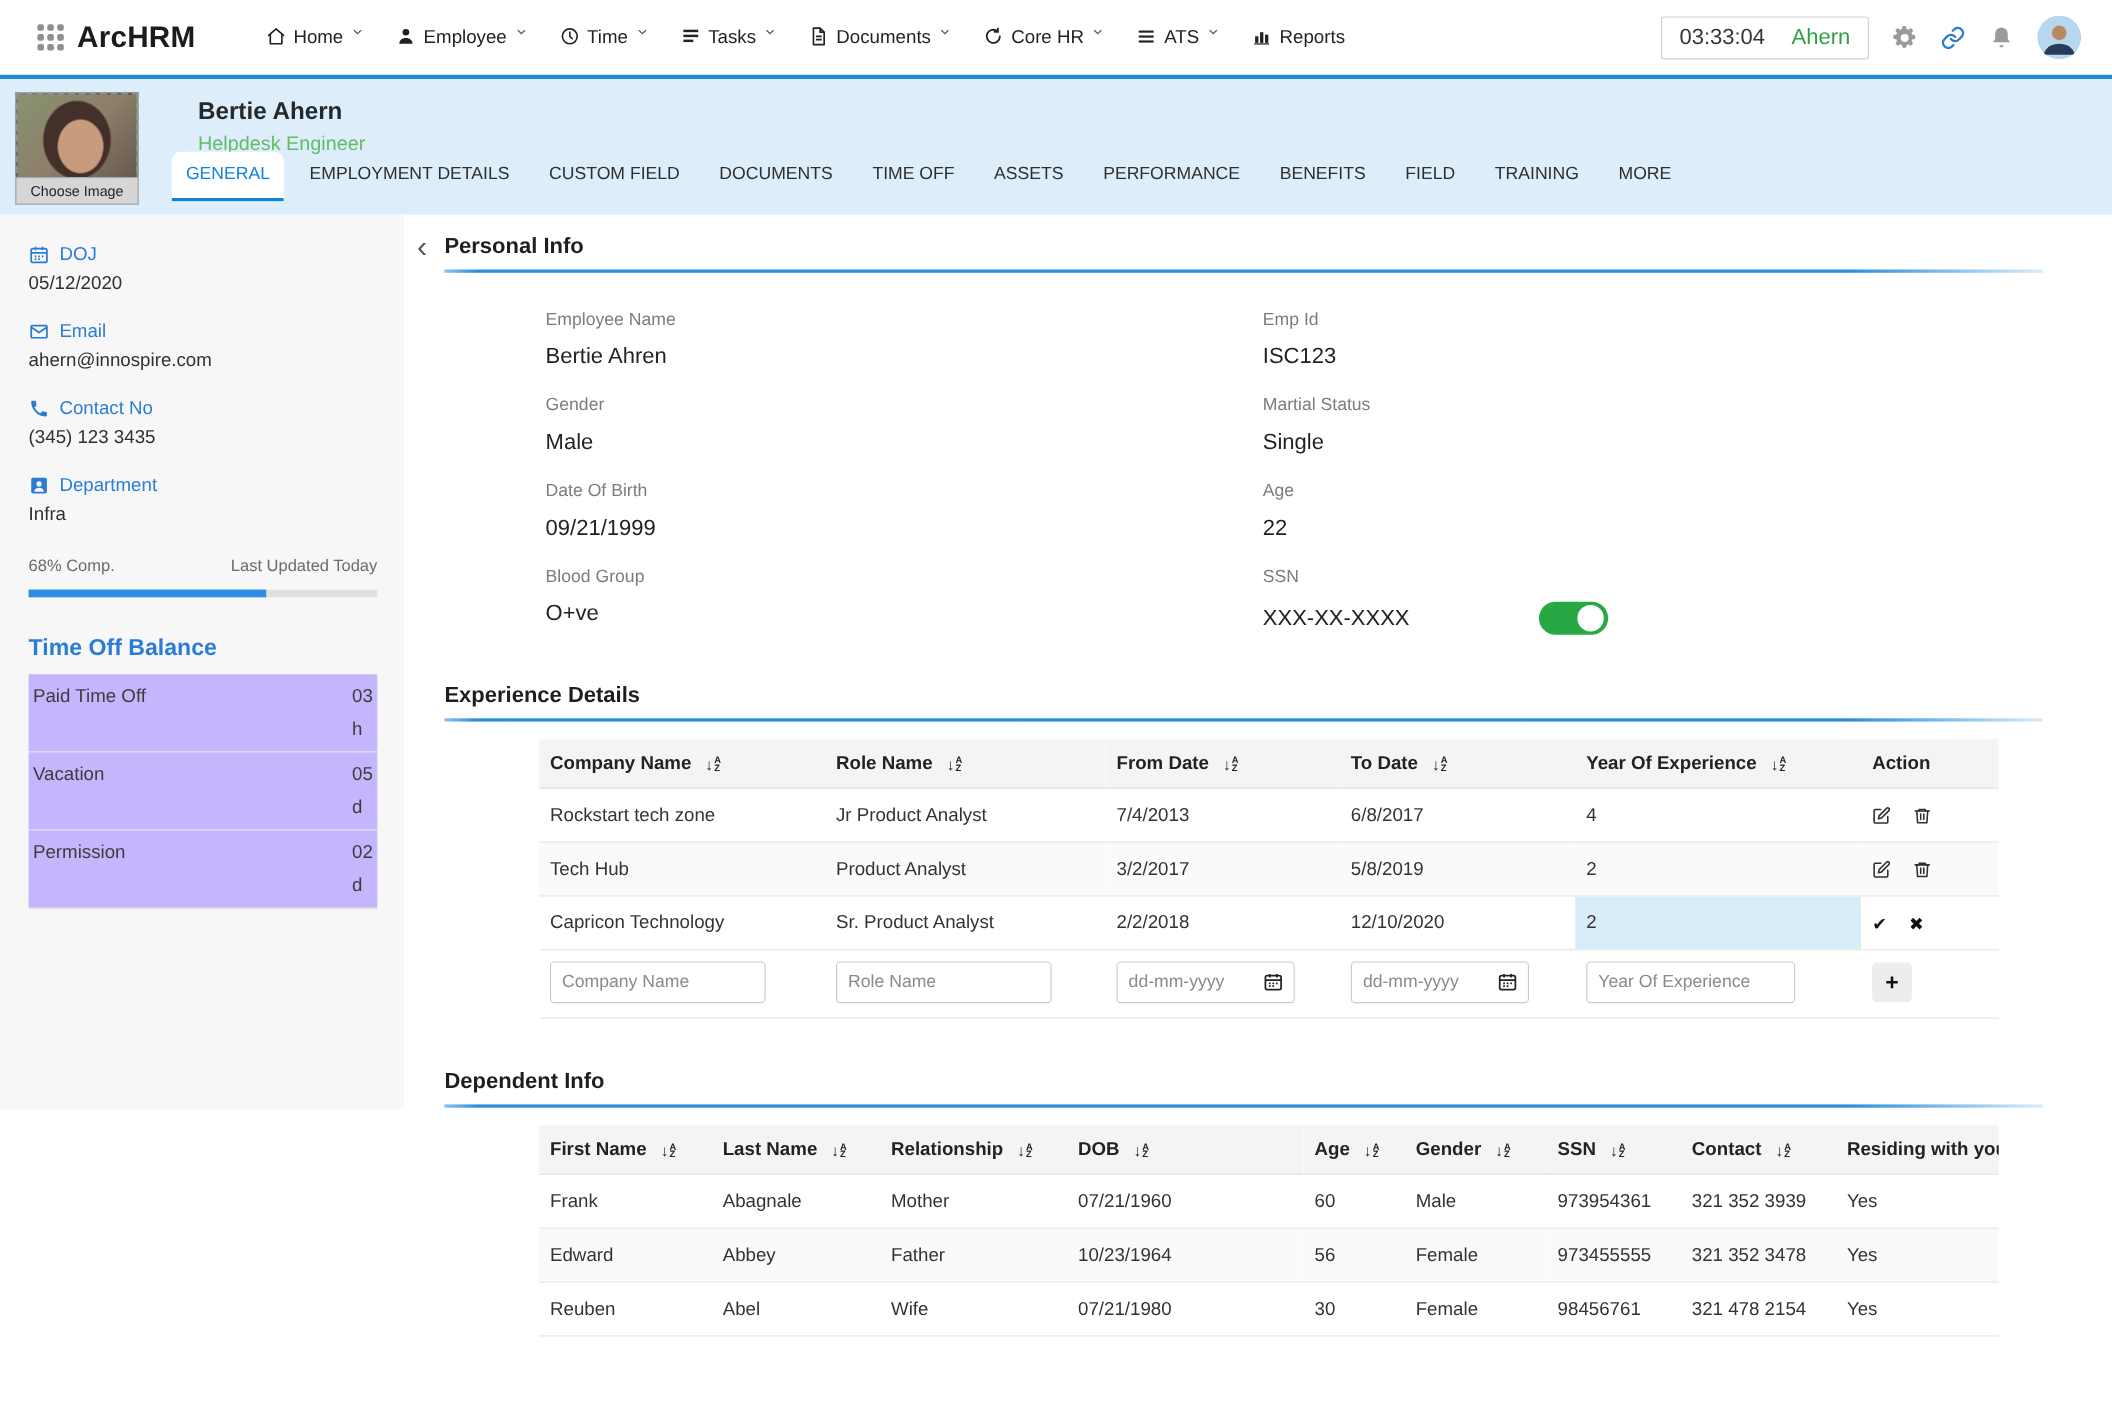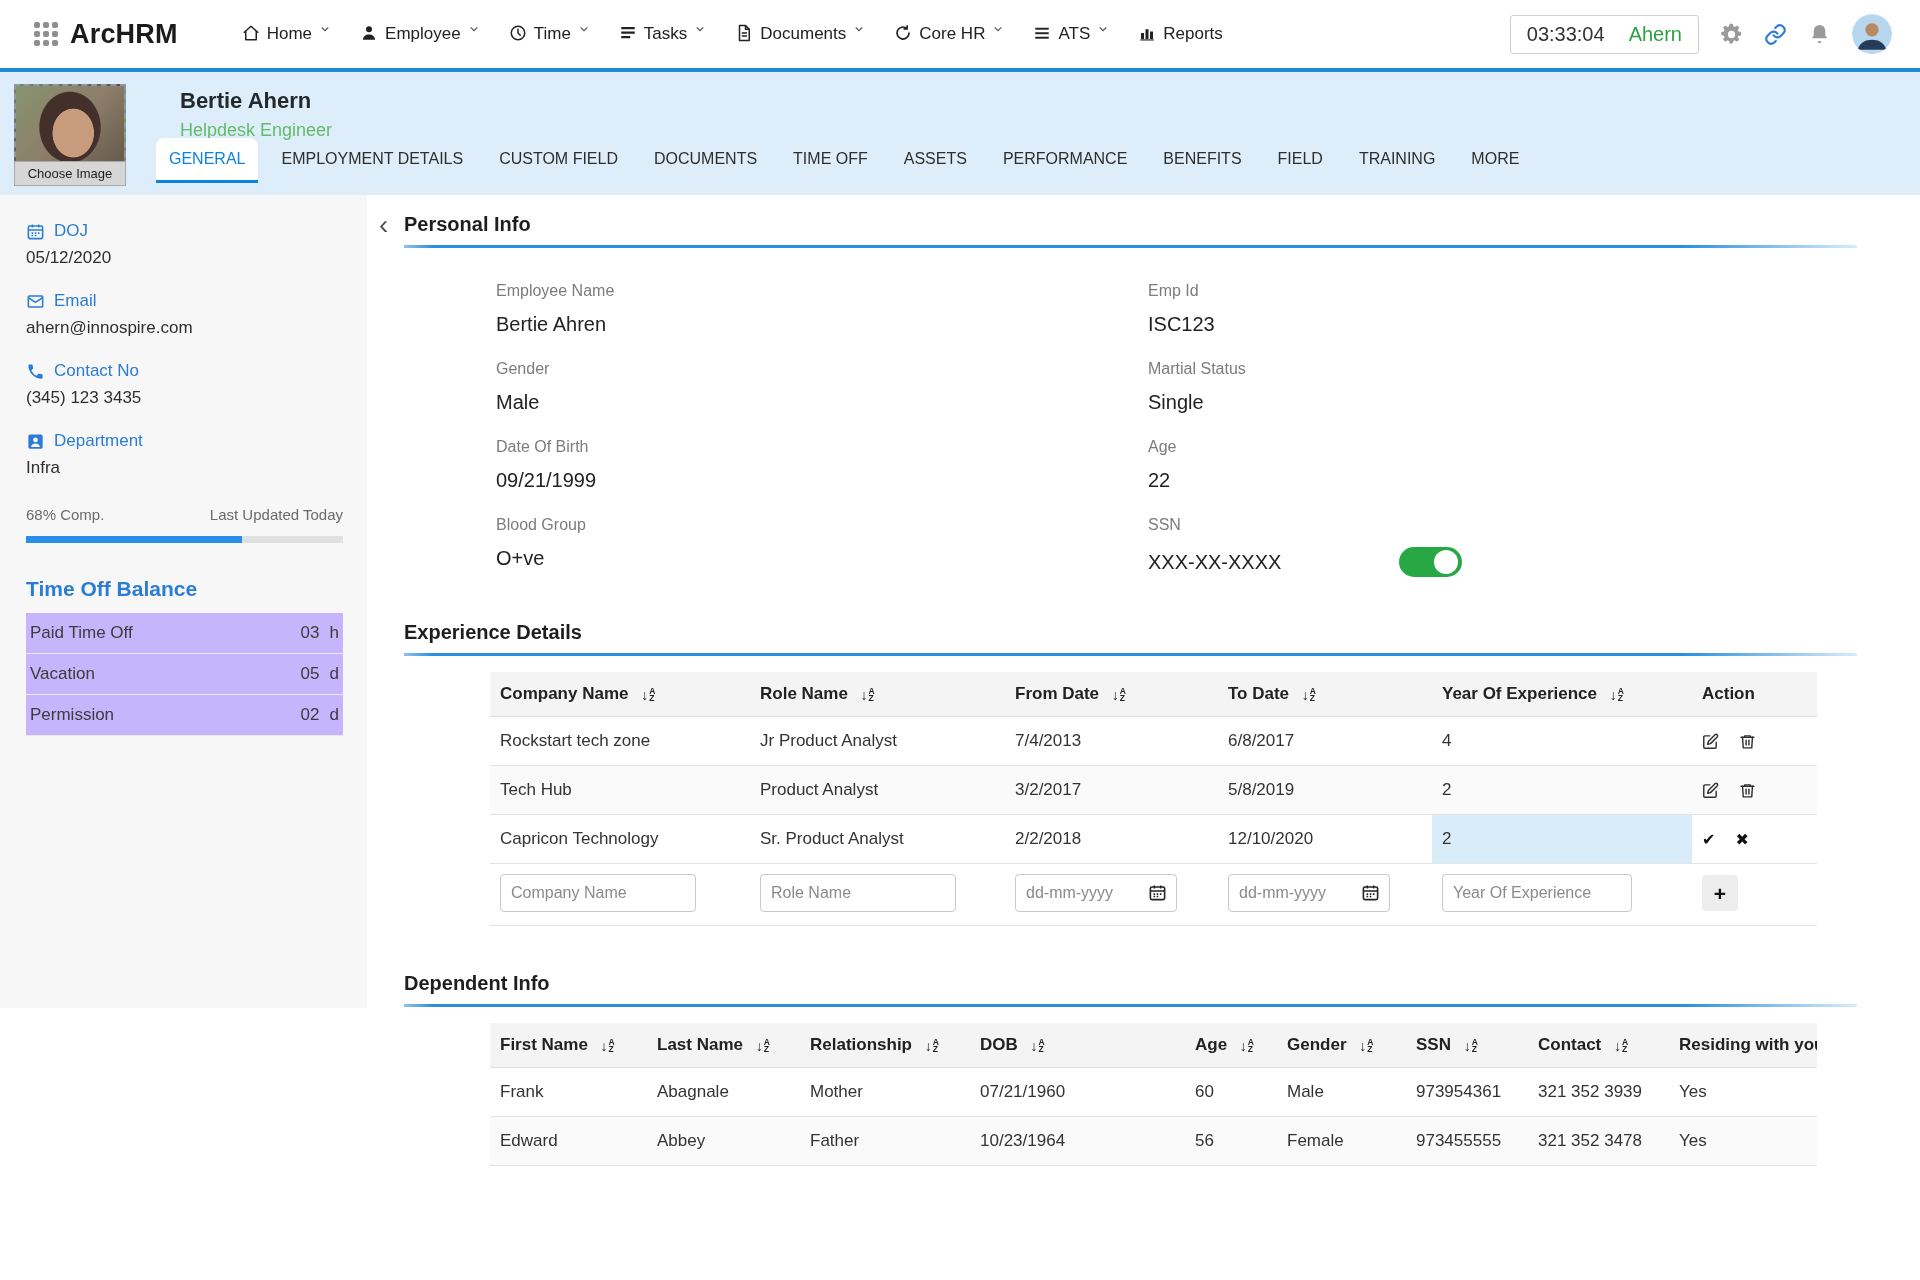--- a/index.html
+++ b/index.html
@@ -53,21 +53,21 @@
   .sb-label { display:flex; gap:9px; align-items:center; color:#2a7cd4; font-size:17px; }
   .sb-ico { display:inline-flex; } .sb-ico svg { width:19px; height:19px; }
   .sb-value { margin-top:7px; font-size:17px; color:#2f2f2f; }
   .comp-row { display:flex; justify-content:space-between; color:#6b6b6b; font-size:15px; margin-top:28px; }
   .pbar { height:7px; background:#e0e0e0; margin-top:13px; }
   .pfill { height:100%; background:#2a8ee8; }
   .tob-title { margin-top:34px; color:#2a7cd4; font-size:21px; font-weight:bold; }
   .tob-rows { margin-top:12px; background:#c4b5fd; }
   .tob-row { display:flex; justify-content:space-between; padding:10px 4px; font-size:17px;
     color:#3c3c3c; border-bottom:1px solid #e9e9e9; }
-  .tv { display:flex; gap:10px; }
+  .tv { display:flex; gap:10px;flex-direction:column; }
 
   .content { flex:1; position:relative; padding:18px 0 0 37px; }
   .collapse { position:absolute; left:4px; top:12px; font-size:28px; color:#555; cursor:pointer;
     line-height:1; padding:4px 8px; }
   .section { width:1453px; }
   .section-title { font-size:20px; font-weight:bold; color:#1e1e1e; }
   .rule { height:3px; margin-top:9px;
     background:linear-gradient(90deg,#8fc3ee 0,#2b8fdd 2%,#2b8fdd 88%,#d9ecfa 100%); }
 
   
@@ -794,17 +794,28 @@
               <td>Abbey</td>
               <td>Father</td>
               <td>10/23/1964</td>
               <td>56</td>
               <td>Female</td>
               <td>973455555</td>
               <td>321 352 3478</td>
               <td>Yes</td>
             </tr>
 
+            <tr>
+              <td>Reuben</td>
+              <td>Abel</td>
+              <td>Wife</td>
+              <td>07/21/1980</td>
+              <td>30</td>
+              <td>Female</td>
+              <td>98456761</td>
+              <td>321 478 2154</td>
+              <td>Yes</td>
+            </tr>
           </tbody>
       </table>
     </div>
   </div>
 </div>
 
 </body></html>

